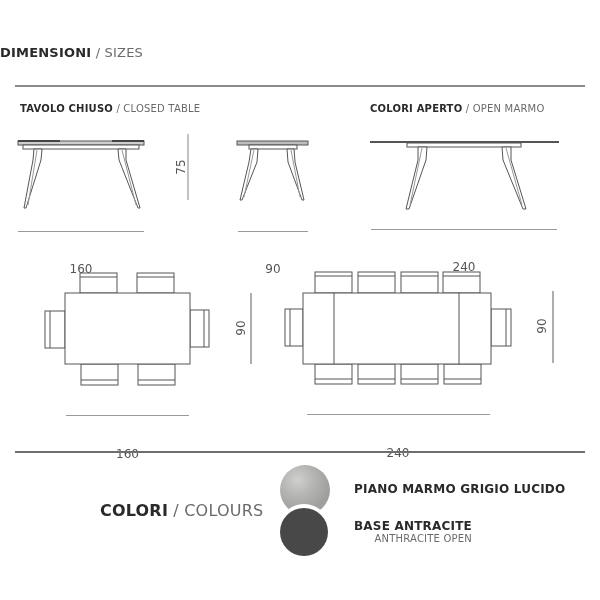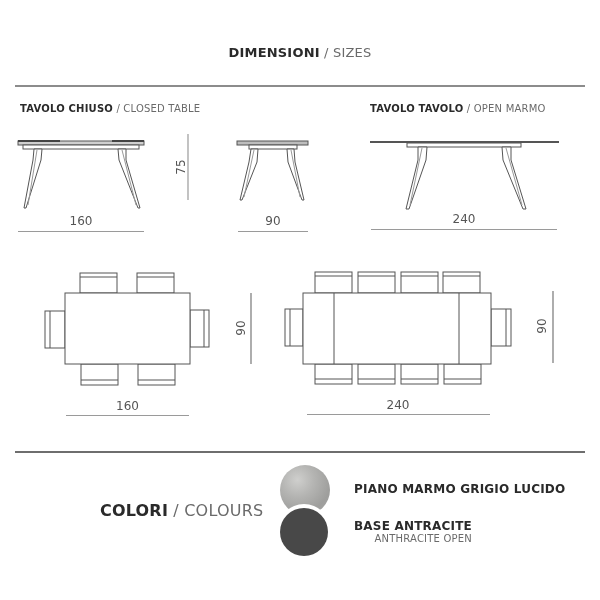--- a/index.html
+++ b/index.html
@@ -4,42 +4,42 @@
 <style>
   html, body { margin:0; padding:0; background:#ffffff; }
   body { width:600px; height:600px; position:relative; overflow:hidden;
          font-family:"DejaVu Sans", "Liberation Sans", sans-serif; color:#333; }
   .abs { position:absolute; }
   .title { font-size:10px; letter-spacing:0.2px; white-space:nowrap; }
   .strong { color:#2a2a2a; font-weight:600; }
   .light { color:#6a6a6a; font-weight:normal; }
   .rule { position:absolute; height:2px; background:#8c8c8c; }
   .rule.dark { background:#6e6e6e; }
-  .dim { position:absolute; font-size:12px; color:#555; white-space:nowrap; }
+  .dim { position:absolute; font-size:12px; color:#555; white-space:nowrap;margin-top:48px; }
   .dimline { position:absolute; background:#9a9a9a; }
   .vtext { position:absolute; font-size:12px; color:#555; transform:rotate(-90deg); transform-origin:center; white-space:nowrap; }
   svg { position:absolute; overflow:visible; }
   .swatch { position:absolute; border-radius:50%; }
   .colname { font-size:12px; color:#2a2a2a; font-weight:600; letter-spacing:0.2px; white-space:nowrap; }
   .colsub { font-size:10px; color:#6a6a6a; letter-spacing:0.2px; white-space:nowrap; }
 </style>
 </head>
 <body>
 
-<div class="abs title" style="left:0; width:600px; top:45px; text-align:center; font-size:13px;">
+<div class="abs title" style="left:0; width:600px; top:45px; text-align:left; font-size:13px;">
   <span class="strong">DIMENSIONI</span><span class="light"> / </span><span class="light">SIZES</span>
 </div>
 <div class="rule" style="left:15px; width:570px; top:85px;"></div>
 
 <div class="abs title" style="left:20px; top:103px;">
   <span class="strong">TAVOLO CHIUSO</span><span class="light"> / </span><span class="light">CLOSED TABLE</span>
 </div>
 
 <div class="abs title" style="left:370px; top:103px;">
-  <span class="strong">TAVOLO TAVOLO</span><span class="light"> / </span><span class="light">OPEN MARMO</span>
+  <span class="strong">COLORI APERTO</span><span class="light"> / </span><span class="light">OPEN MARMO</span>
 </div>
 
 <svg width="600" height="600" style="left:0; top:0;">
   <g fill="none" stroke="#555" stroke-width="1">
     <rect x="18" y="141" width="126" height="4" fill="#cfcfcf"></rect>
     <line x1="18" y1="141" x2="60" y2="141" stroke="#444" stroke-width="2"></line>
     <line x1="112" y1="141" x2="144" y2="141" stroke="#444" stroke-width="2"></line>
     <rect x="23" y="145" width="116" height="4" fill="#fff"></rect>
 
     <path d="M34 149 L42 149 L41 160 L26 208 L24 208 L33 160 Z" fill="#fff"></path>

